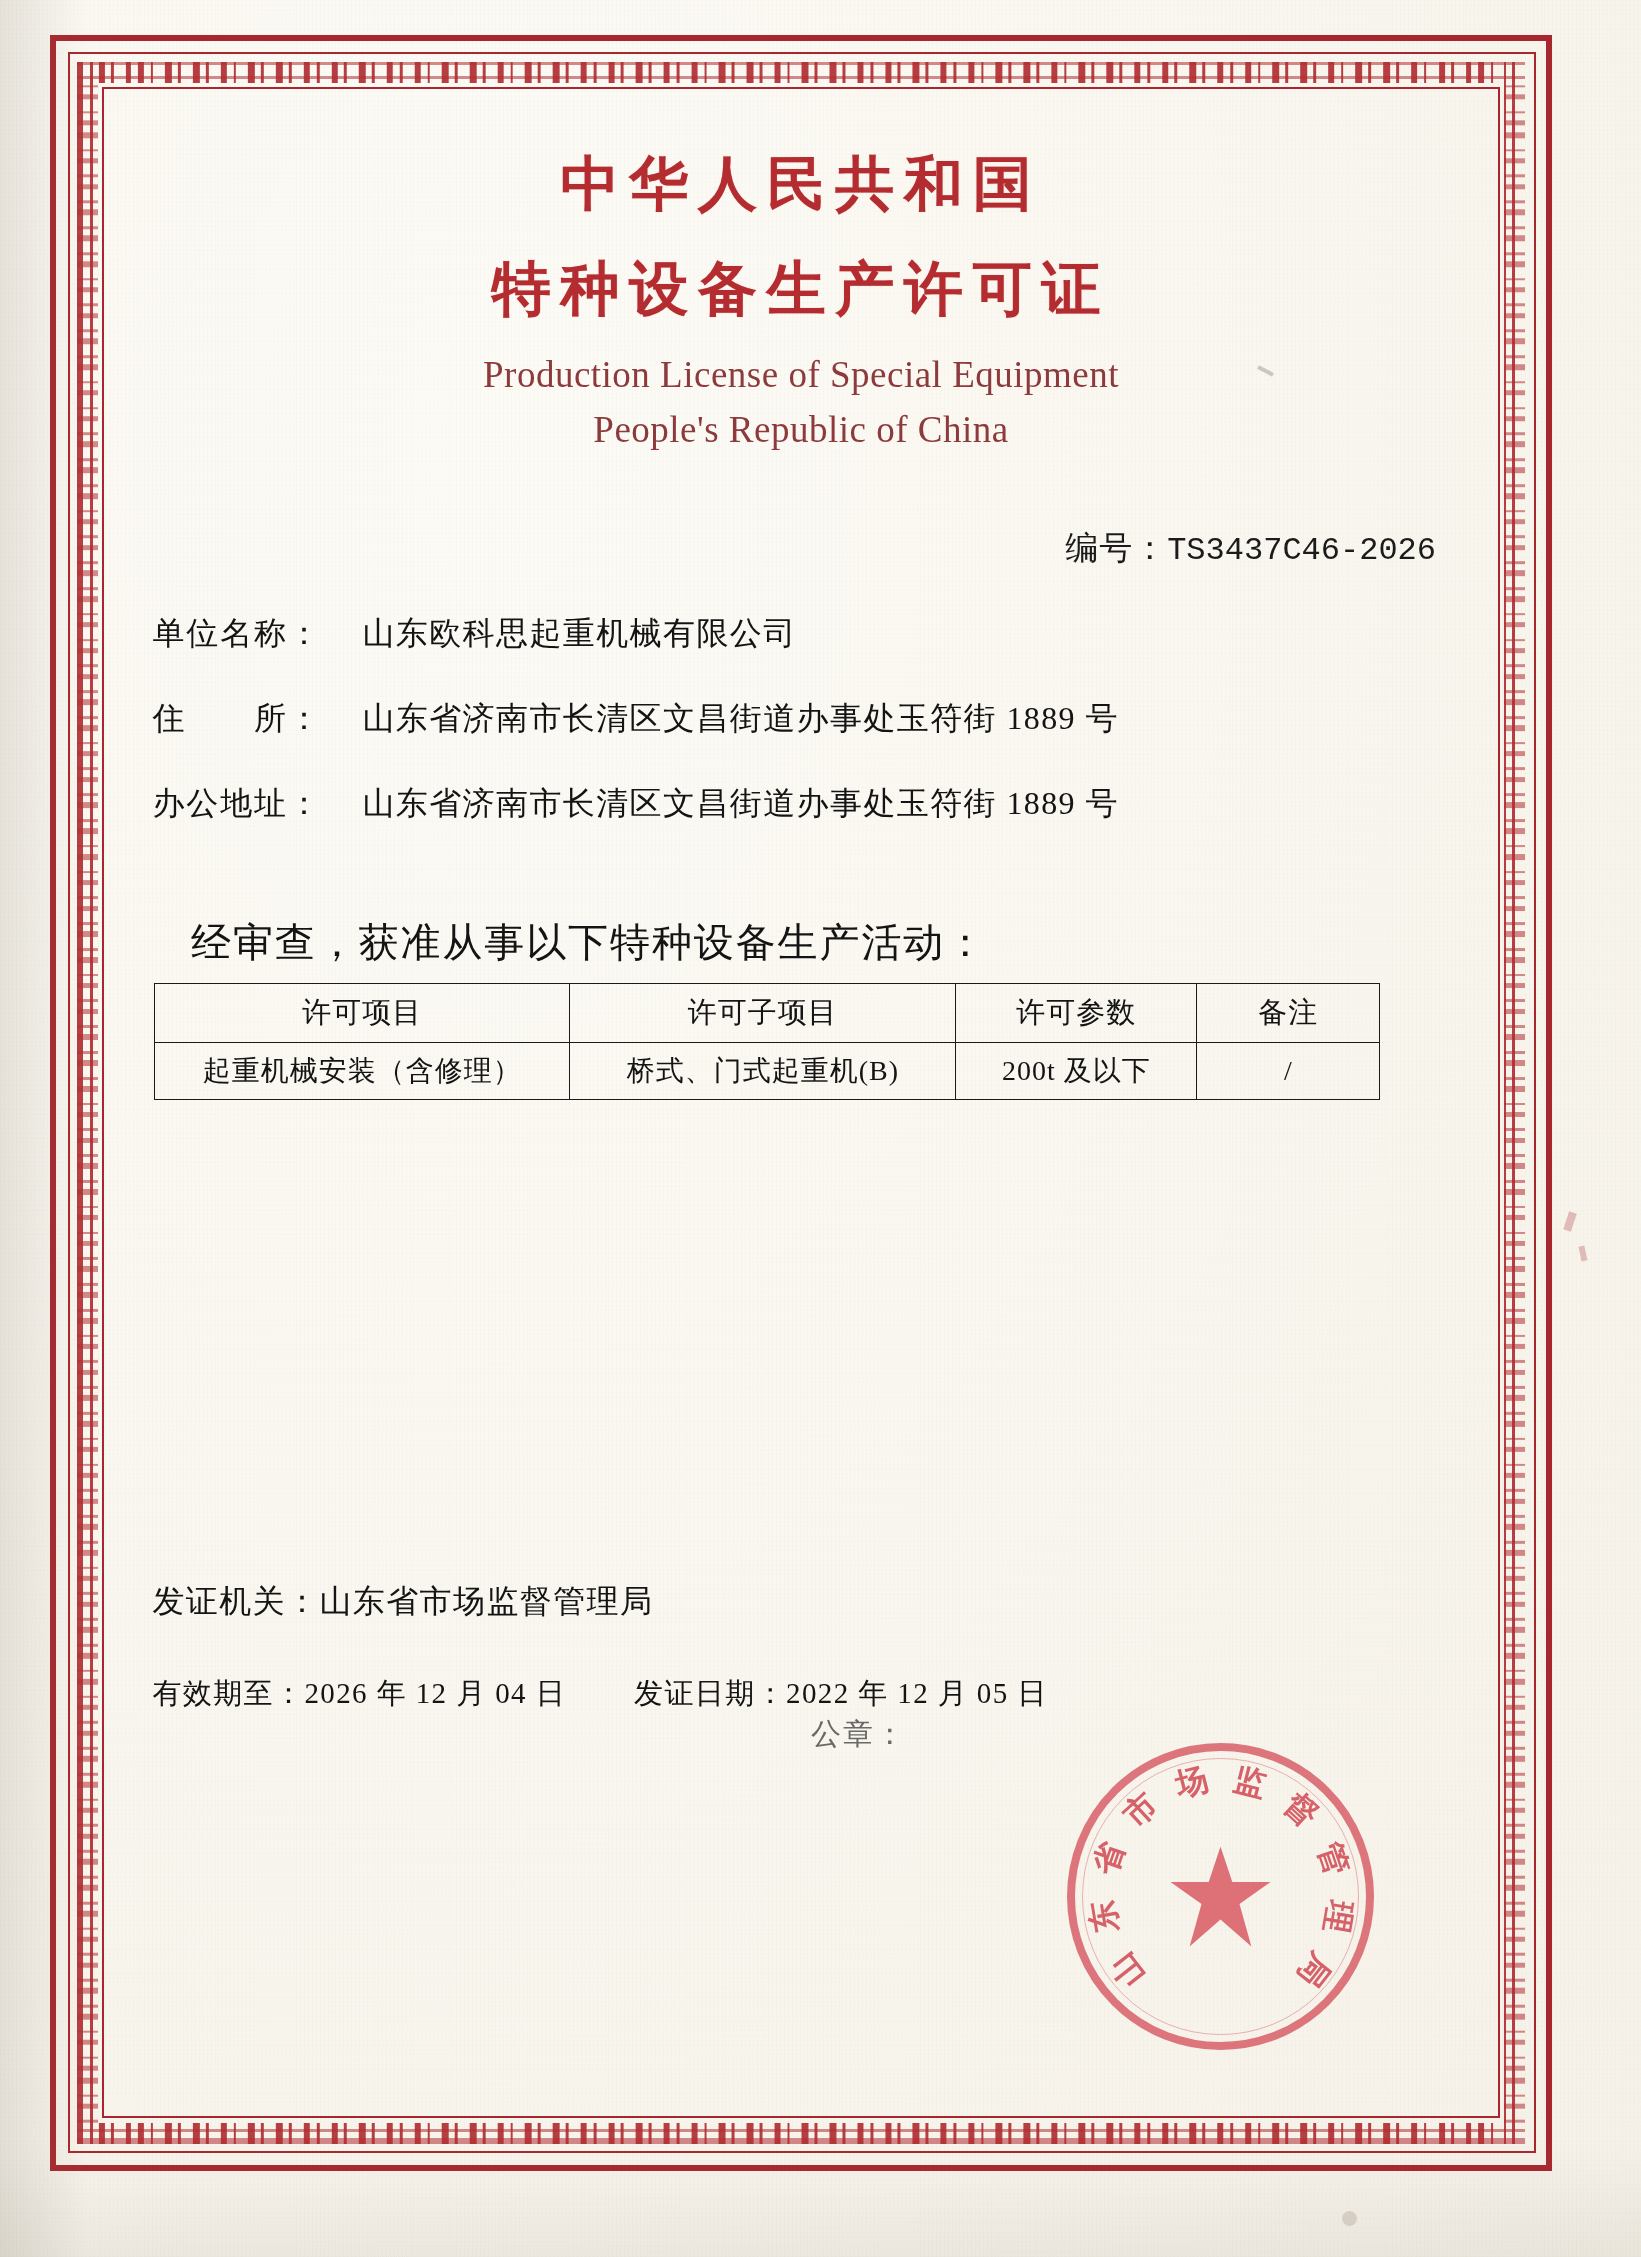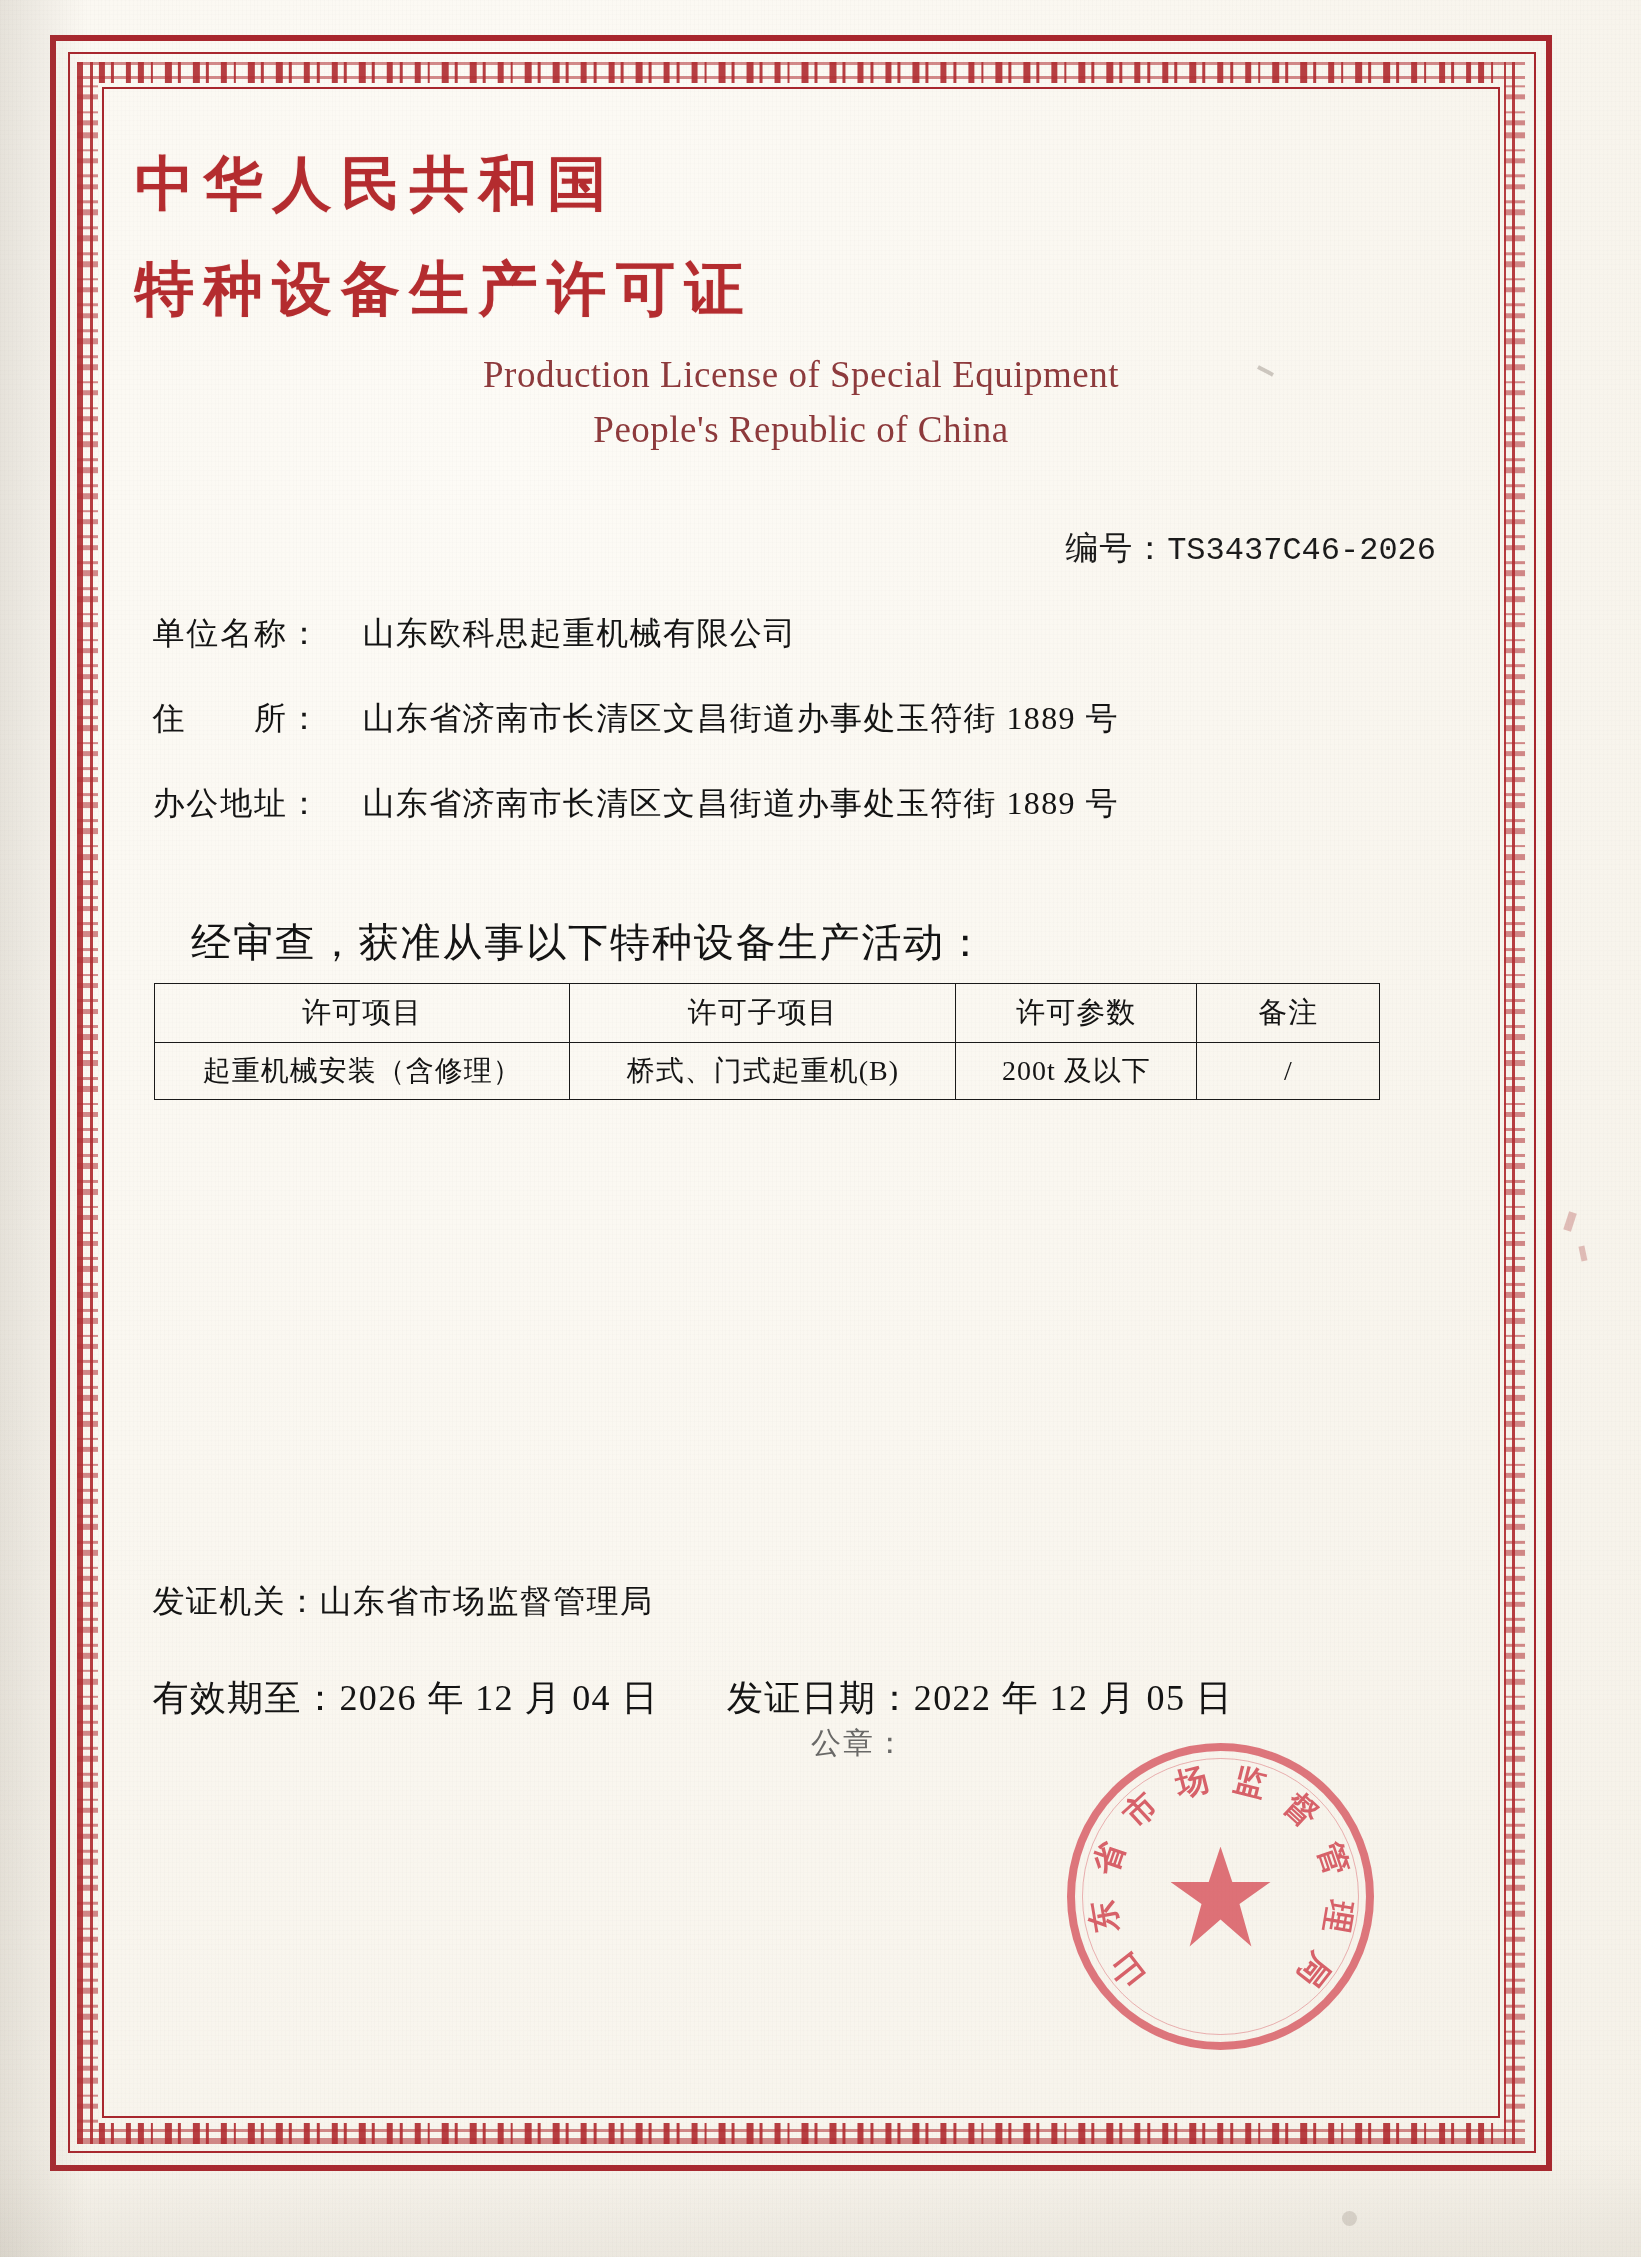--- a/index.html
+++ b/index.html
@@ -97,21 +97,21 @@
   }
 
   
   .content {
     position: absolute;
     left: 135px; top: 116px;
     width: 1332px; height: 1979px;
   }
 
   .title-cn1, .title-cn2 {
-    text-align: left;
+    text-align: center;
     color: #b42c2f;
     font-family: Liberation Serif, serif;
     font-weight: bold;
     letter-spacing: 9.7px;
     text-shadow: 0 0 1px rgba(180,44,47,0.45);
   }
   .title-cn1 { font-size: 59px; margin-top: 29px; }
   .title-cn2 { font-size: 59px; margin-top: 25px; }
 
   .title-en1, .title-en2 {
@@ -205,21 +205,21 @@
     font-size: 32px;
     color: #141414;
     margin-top: 44px;
     padding-left: 17.4px;
     letter-spacing: 1.4px;
   }
   .footer-label { flex: none; }
   .dates-row {
     display: flex;
     align-items: center;
-    font-size: 36px;
+    font-size: 29px;
     color: #141414;
     margin-top: 50px;
     padding-left: 17.4px;
     letter-spacing: 1.4px;
   }
   .dates-row .gap { width: 68px; flex: none; }
   .seal-label {
     padding-left: 676px;
     font-size: 30px;
     color: #3a3a3a;

